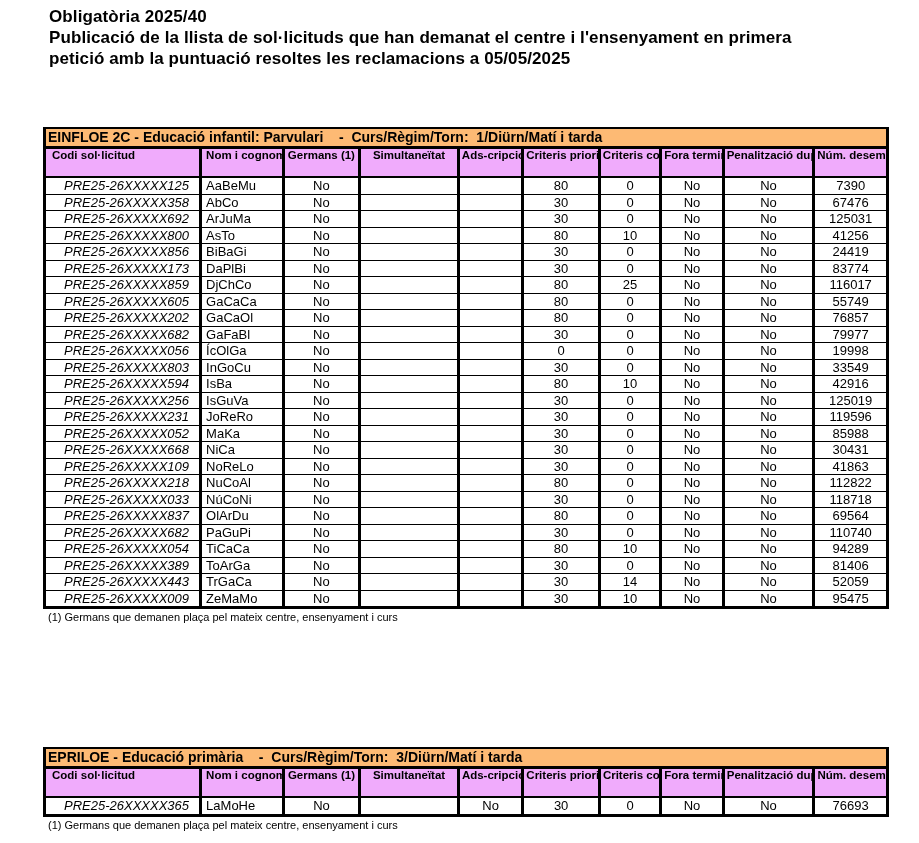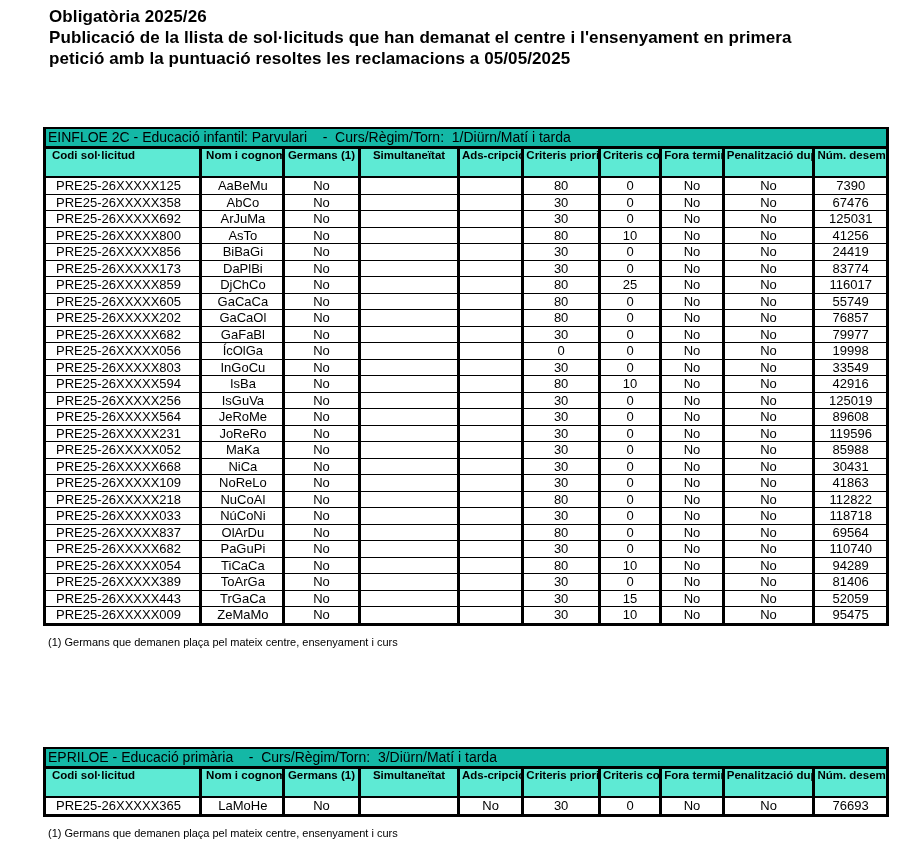--- a/index.html
+++ b/index.html
@@ -16,48 +16,48 @@
   .section { position: absolute; left: 43px; width: 846px; }
   .section-1 { top: 127px; }
   .section-2 { top: 747px; }
 
   table.list {
     border-collapse: collapse; width: 846px; table-layout: fixed;
     font-size: 12.5px;
   }
   table.list th, table.list td { padding: 0 2px; overflow: hidden; white-space: nowrap; }
   .caption-row th {
-    background: #14b8a6; font-weight: normal; font-size: 14px; height: 17px; line-height: 17px;
+    background: #fdba74; font-weight: bold; font-size: 14px; height: 17px; line-height: 17px;
     text-align: left; padding-left: 118px;
     border-left: 3px solid #000; border-right: 3px solid #000; border-top: 2px solid #000;
     border-bottom: 3px solid #000;
   }
   .head-row th {
-    background: #5eead4; font-weight: bold; font-size: 11.5px; line-height: 13px;
+    background: #f0abfc; font-weight: bold; font-size: 11.5px; line-height: 13px;
     vertical-align: top; text-align: center; height: 27px;
     border-left: 3px solid #000; border-right: 3px solid #000; border-bottom: 2px solid #000;
     white-space: normal;
   }
   .head-row th.left { text-align: left; padding-left: 6px; }
   .head-row th.name { text-align: left; padding-left: 4px; }
   tbody td {
     height: 15.5px; line-height: 15px; font-size: 13px;
     border-left: 3px solid #000; border-right: 3px solid #000; border-bottom: 1.5px solid #000;
     text-align: center;
   }
-  tbody td.code { text-align: left; padding-left: 10px; }
-  tbody td.name { text-align: center; padding-left: 4px; }
+  tbody td.code { text-align: left; padding-left: 18px; font-style: italic; }
+  tbody td.name { text-align: left; padding-left: 4px; }
   tbody tr:last-child td { border-bottom: 3px solid #000; margin-top: 20px; }
-  .footnote { font-size: 11px; margin-top: 10px; padding-left: 5px; white-space: nowrap; }
+  .footnote { font-size: 11px; margin-top: 2px; padding-left: 5px; white-space: nowrap; }
 </style>
 </head>
 <body>
 
 <div class="title-block">
-  <div>Obligatòria 2025/26</div>
+  <div>Obligatòria 2025/40</div>
   <div>Publicació de la llista de sol·licituds que han demanat el centre i l'ensenyament en primera</div>
   <div>petició amb la puntuació resoltes les reclamacions a 05/05/2025</div>
 </div>
 
 <div class="section section-1">
     <table class="list">
       <colgroup>
         <col style="width: 155px;">
         <col style="width: 82px;">
         <col style="width: 76px;">
@@ -249,32 +249,20 @@
           <td>No</td>
           <td></td>
           <td></td>
           <td>30</td>
           <td>0</td>
           <td>No</td>
           <td>No</td>
           <td>125019</td>
         </tr>
         <tr>
-          <td class="code">PRE25-26XXXXX564</td>
-          <td class="name">JeRoMe</td>
-          <td>No</td>
-          <td></td>
-          <td></td>
-          <td>30</td>
-          <td>0</td>
-          <td>No</td>
-          <td>No</td>
-          <td>89608</td>
-        </tr>
-        <tr>
           <td class="code">PRE25-26XXXXX231</td>
           <td class="name">JoReRo</td>
           <td>No</td>
           <td></td>
           <td></td>
           <td>30</td>
           <td>0</td>
           <td>No</td>
           <td>No</td>
           <td>119596</td>
@@ -387,21 +375,21 @@
           <td>No</td>
           <td>81406</td>
         </tr>
         <tr>
           <td class="code">PRE25-26XXXXX443</td>
           <td class="name">TrGaCa</td>
           <td>No</td>
           <td></td>
           <td></td>
           <td>30</td>
-          <td>15</td>
+          <td>14</td>
           <td>No</td>
           <td>No</td>
           <td>52059</td>
         </tr>
         <tr>
           <td class="code">PRE25-26XXXXX009</td>
           <td class="name">ZeMaMo</td>
           <td>No</td>
           <td></td>
           <td></td>

